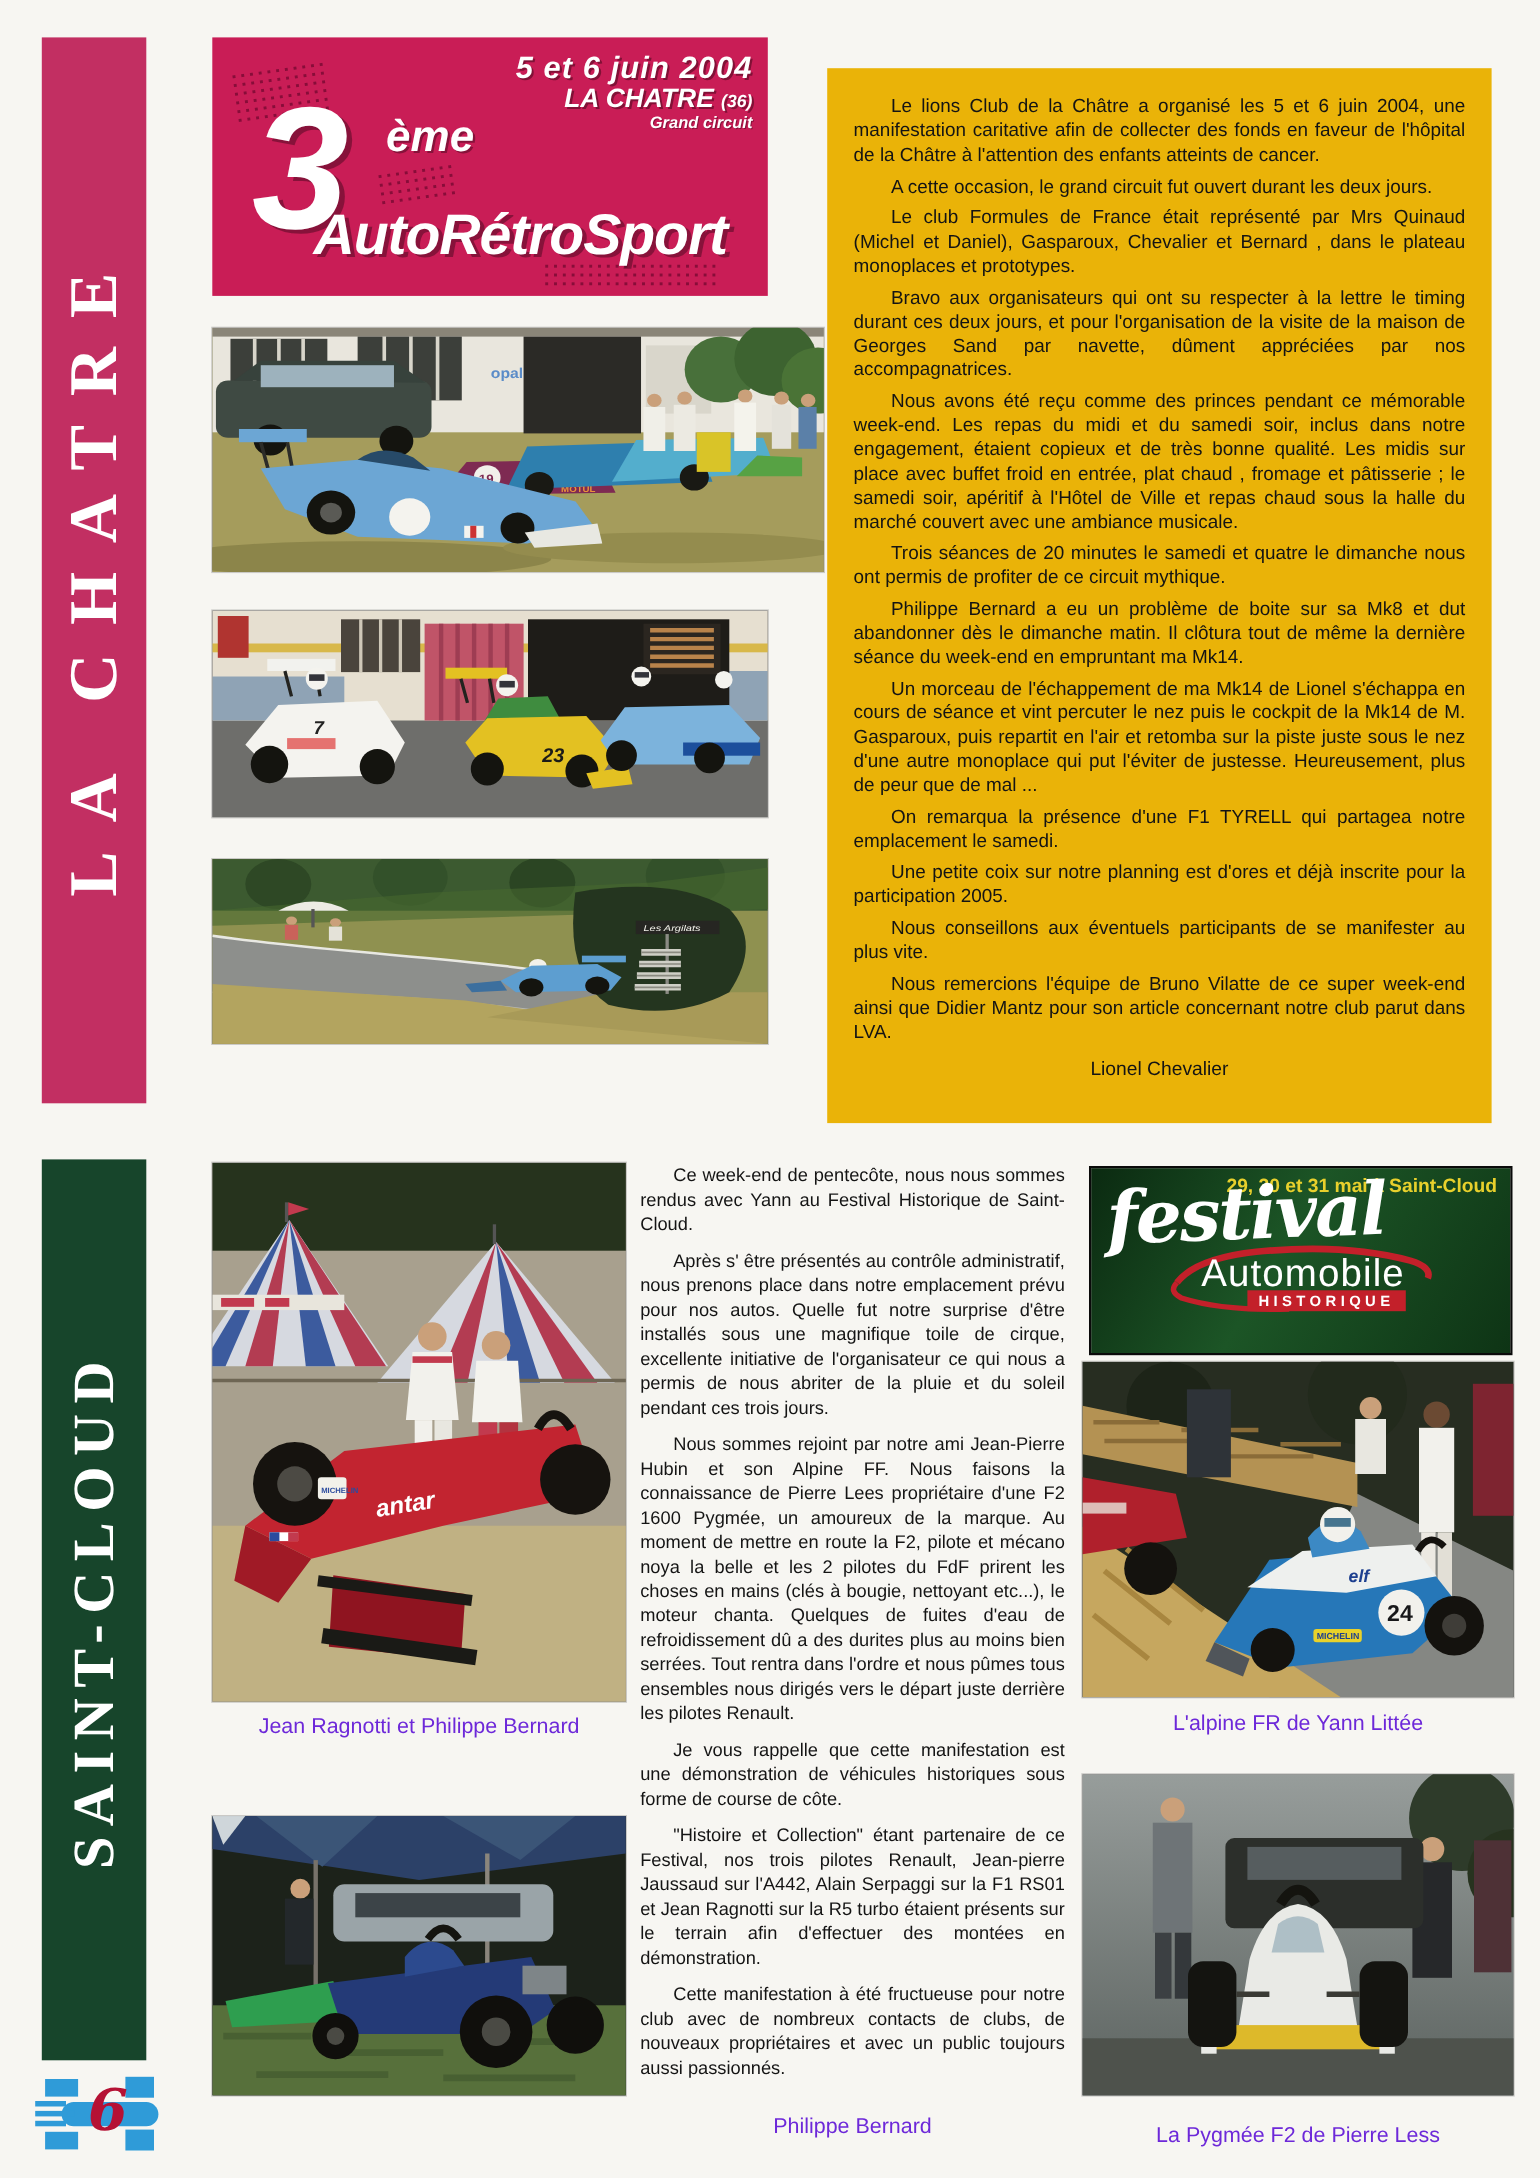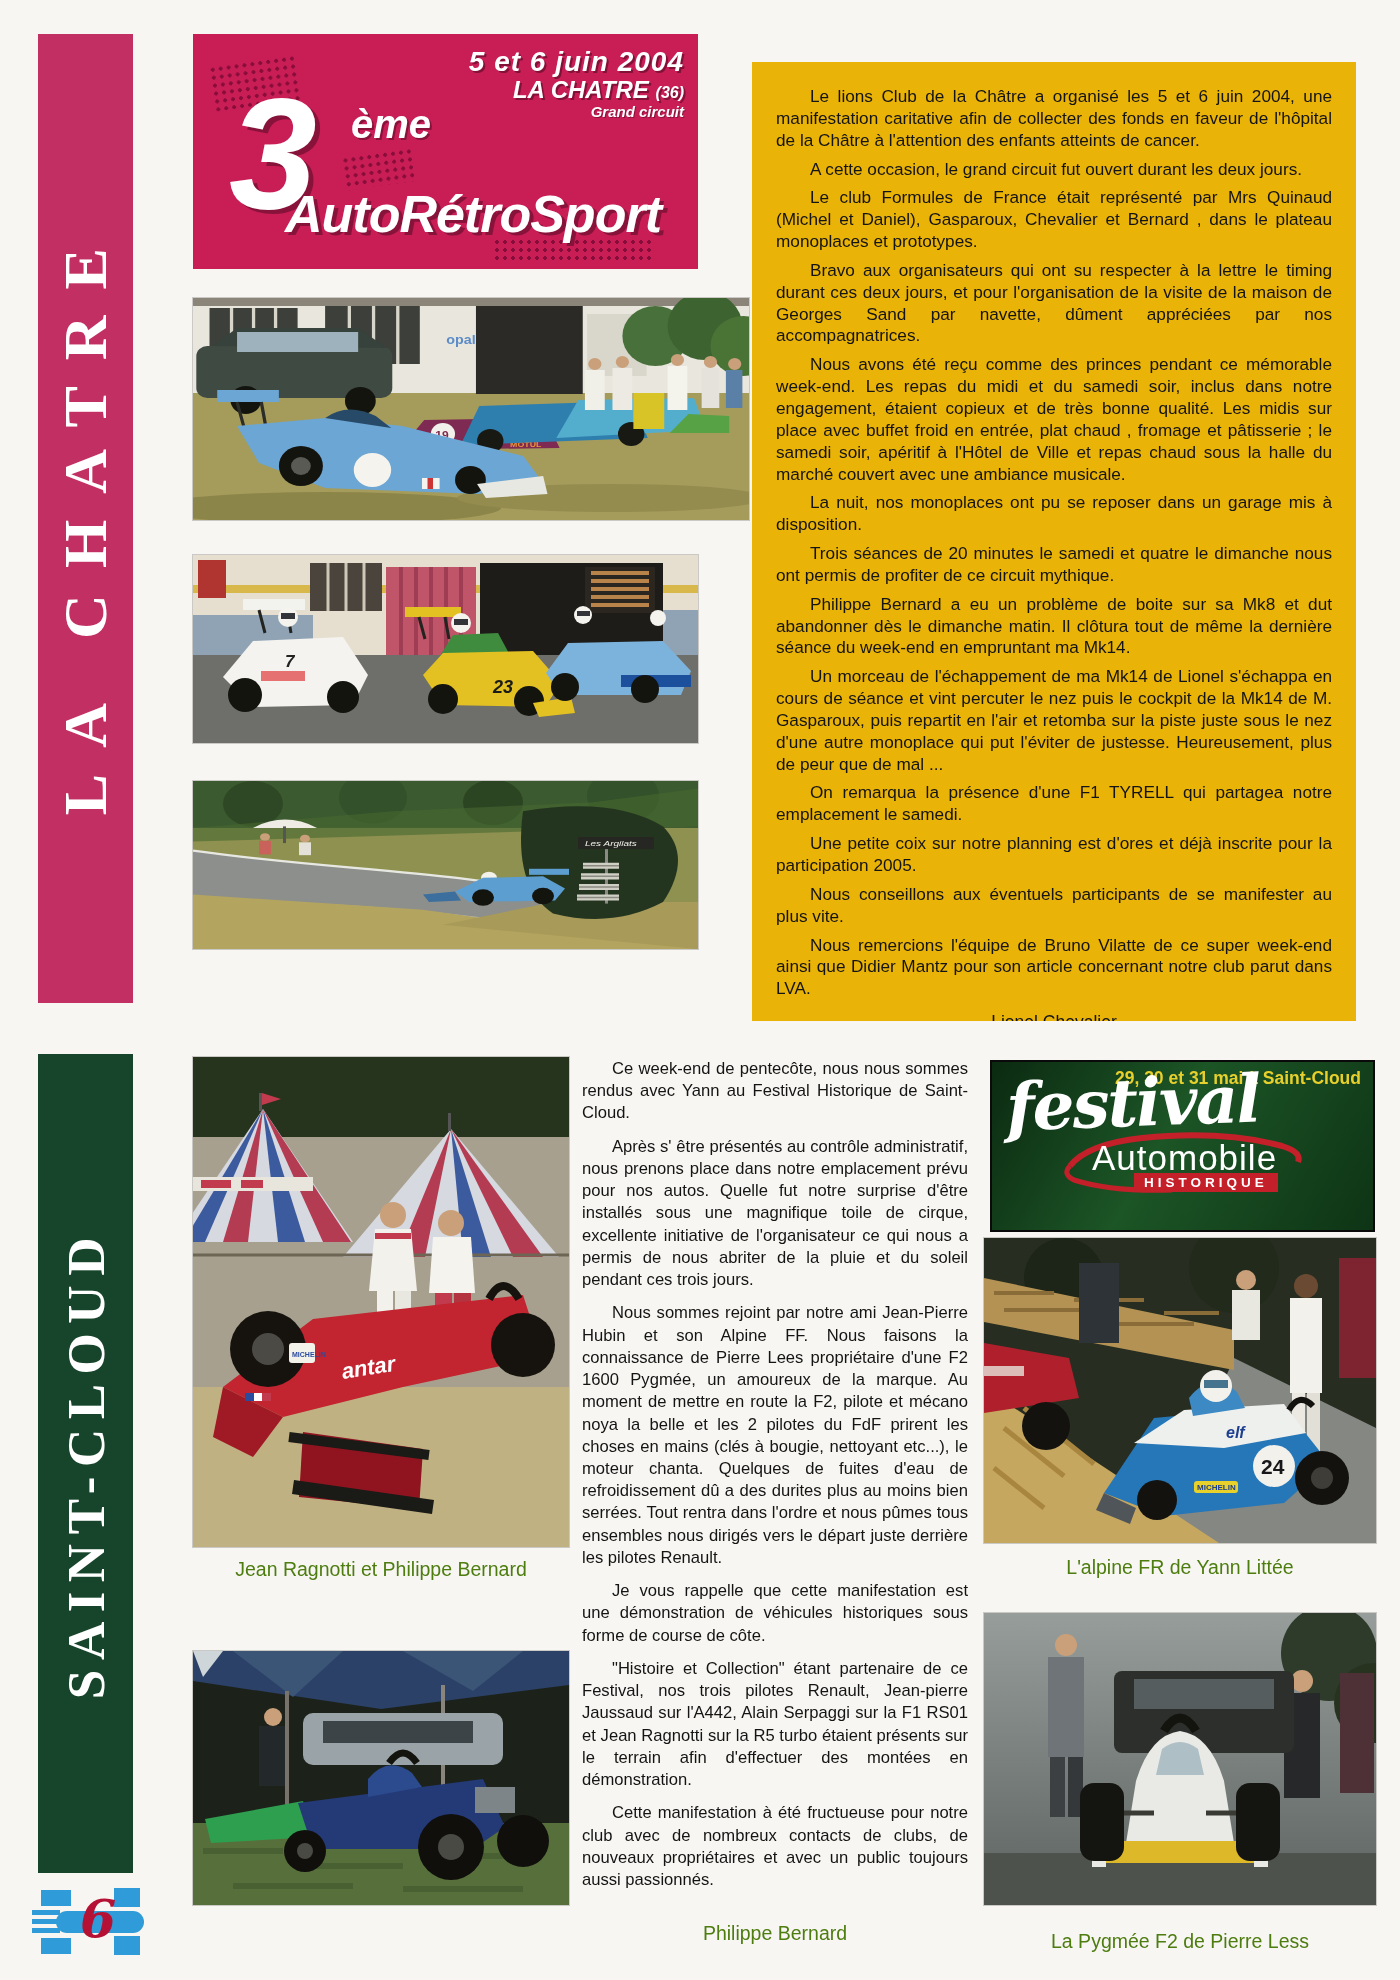--- a/index.html
+++ b/index.html
@@ -33,21 +33,21 @@
   .photo svg{display:block;width:100%;height:100%;}
   
   .lavender{position:absolute;left:752px;top:62px;width:604px;height:959px;background:#eab308;
         padding:24px 24px 0;box-sizing:border-box;overflow:hidden;}
   .lavender p{margin:0 0 7px;text-indent:34px;text-align:justify;
         font-size:17.2px;line-height:1.27;}
   .sig-lachatre{margin-top:12px;text-align:center;font-size:17.5px;}
   
   .midcol{position:absolute;left:582px;top:1058px;width:386px;height:860px;overflow:hidden;}
   .midcol p{margin:0 0 11px;text-indent:30px;text-align:justify;font-size:16.6px;line-height:1.34;}
-  .caption{position:absolute;text-align:center;font-size:19.5px;color:#4d7c0f;}
+  .caption{position:absolute;text-align:center;font-size:19.5px;color:#6d28d9;}
   
   .festival{position:absolute;left:990px;top:1060px;width:385px;height:172px;
         background:linear-gradient(120deg,#0b2a11 0%, #1c5526 45%, #0e3415 100%);
         border:2px solid #0a0a0a;box-sizing:border-box;overflow:hidden;color:#fff;}
   .fest-date{position:absolute;right:12px;top:6px;color:#e8d02c;font-weight:bold;font-size:17.5px;}
   .fest-title{position:absolute;left:14px;top:2px;font-family:"DejaVu Serif", serif;font-style:italic;
         font-weight:bold;font-size:66px;letter-spacing:-2px;transform:rotate(-2deg);}
   .fest-sub{position:absolute;left:100px;top:76px;font-size:35px;letter-spacing:1px;}
   .fest-badge{position:absolute;left:142px;top:111px;background:#c3202a;color:#fff;
         font-weight:bold;font-size:13.5px;letter-spacing:4px;padding:2px 10px;}
@@ -248,21 +248,20 @@
       </g>
     </svg>
   </div>
 
   <div class="lavender article">
     <p>Le lions Club de la Châtre a organisé les 5 et 6 juin 2004, une manifestation caritative afin de collecter des fonds en faveur de l'hôpital de la Châtre à l'attention des enfants atteints de cancer.</p>
     <p>A cette occasion, le grand circuit fut ouvert durant les deux jours.</p>
     <p>Le club Formules de France était représenté par Mrs Quinaud (Michel et Daniel), Gasparoux, Chevalier et Bernard , dans le plateau monoplaces et prototypes.</p>
     <p>Bravo aux organisateurs qui ont su respecter à la lettre le timing durant ces deux jours, et pour l'organisation de la visite de la maison de Georges Sand par navette, dûment appréciées par nos accompagnatrices.</p>
     <p>Nous avons été reçu comme des princes pendant ce mémorable week-end. Les repas du midi et du samedi soir, inclus dans notre engagement, étaient copieux et de très bonne qualité. Les midis sur place avec buffet froid en entrée, plat chaud , fromage et pâtisserie ; le samedi soir, apéritif à l'Hôtel de Ville et repas chaud sous la halle du marché couvert avec une ambiance musicale.</p>
-    <p>La nuit, nos monoplaces ont pu se reposer dans un garage mis à disposition.</p>
     <p>Trois séances de 20 minutes le samedi et quatre le dimanche nous ont permis de profiter de ce circuit mythique.</p>
     <p>Philippe Bernard a eu un problème de boite sur sa Mk8 et dut abandonner dès le dimanche matin. Il clôtura tout de même la dernière séance du week-end en empruntant ma Mk14.</p>
     <p>Un morceau de l'échappement de ma Mk14 de Lionel s'échappa en cours de séance et vint percuter le nez puis le cockpit de la Mk14 de M. Gasparoux, puis repartit en l'air et retomba sur la piste juste sous le nez d'une autre monoplace qui put l'éviter de justesse. Heureusement, plus de peur que de mal ...</p>
     <p>On remarqua la présence d'une F1 TYRELL qui partagea notre emplacement le samedi.</p>
     <p>Une petite coix sur notre planning est d'ores et déjà inscrite pour la participation 2005.</p>
     <p>Nous conseillons aux éventuels participants de se manifester au plus vite.</p>
     <p>Nous remercions l'équipe de Bruno Vilatte de ce super week-end ainsi que Didier Mantz pour son article concernant notre club parut dans LVA.</p>
     <div class="sig-lachatre">Lionel Chevalier</div>
   </div>
 

